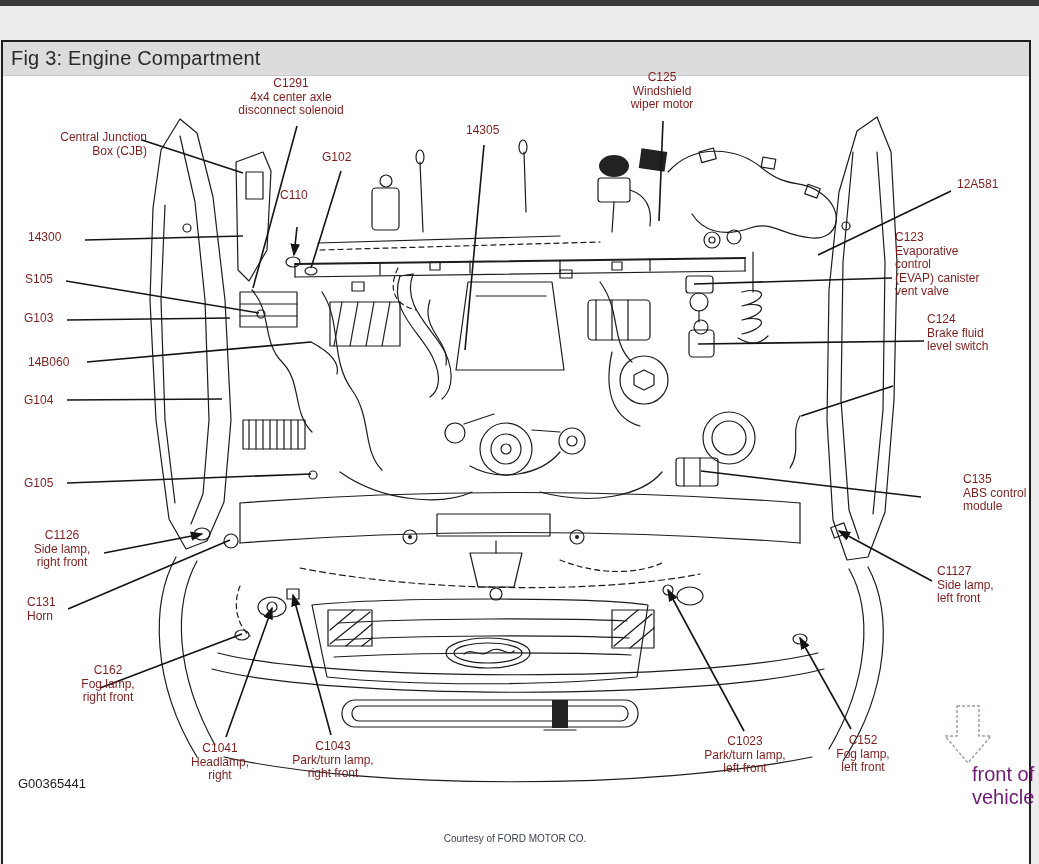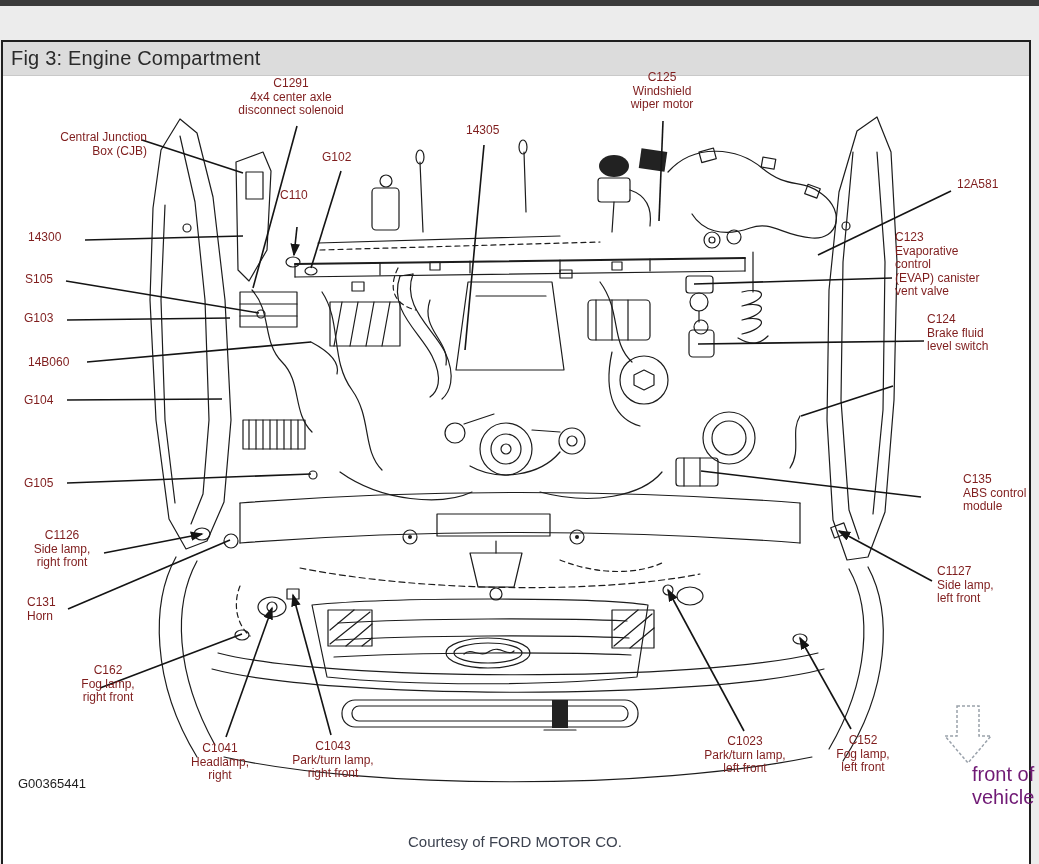--- a/index.html
+++ b/index.html
@@ -16,21 +16,21 @@
   .ink{stroke:#1c1c1c;fill:none;stroke-width:1.2;stroke-linecap:round;stroke-linejoin:round;}
   .ink2{stroke:#1c1c1c;fill:none;stroke-width:2;stroke-linecap:round;}
   #leaders line{stroke:#141414;stroke-width:1.6;}
   .callout{position:absolute;font-size:12px;line-height:1.13;color:#7f1d1d;
            white-space:nowrap;text-align:left;}
   .callout.center{transform:translateX(-50%);text-align:center;}
   .callout.right{transform:translateX(-100%);text-align:right;}
   .note{position:absolute;font-size:13px;color:#1e1e1e;text-align:right;}
   #orientation-label{position:absolute;font-size:20px;color:#701a75;margin-left:45px;}
   #credit{position:absolute;left:0;top:833px;width:1030px;text-align:center;
-          font-size:15px;color:#3d4350;}
+          font-size:10px;color:#3d4350;}
 </style>
 </head>
 <body>
 
 <div id="screen">
   <div id="top-strip"></div>
 
   <div id="figure-box">
     <div id="titlebar">
       <span class="title">Fig 3: Engine Compartment</span>

